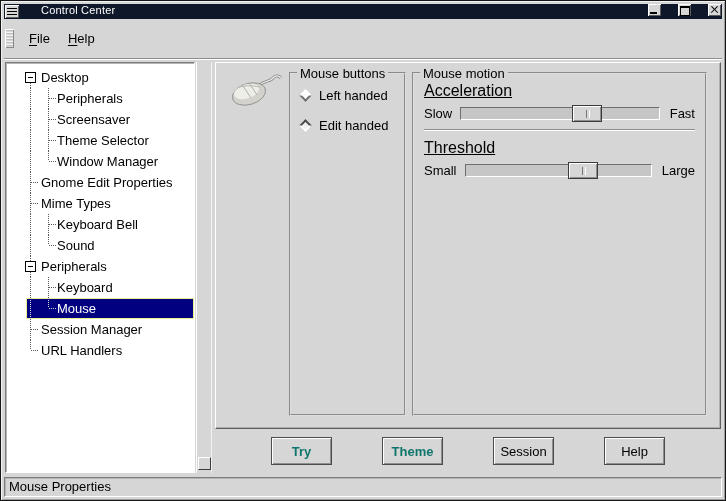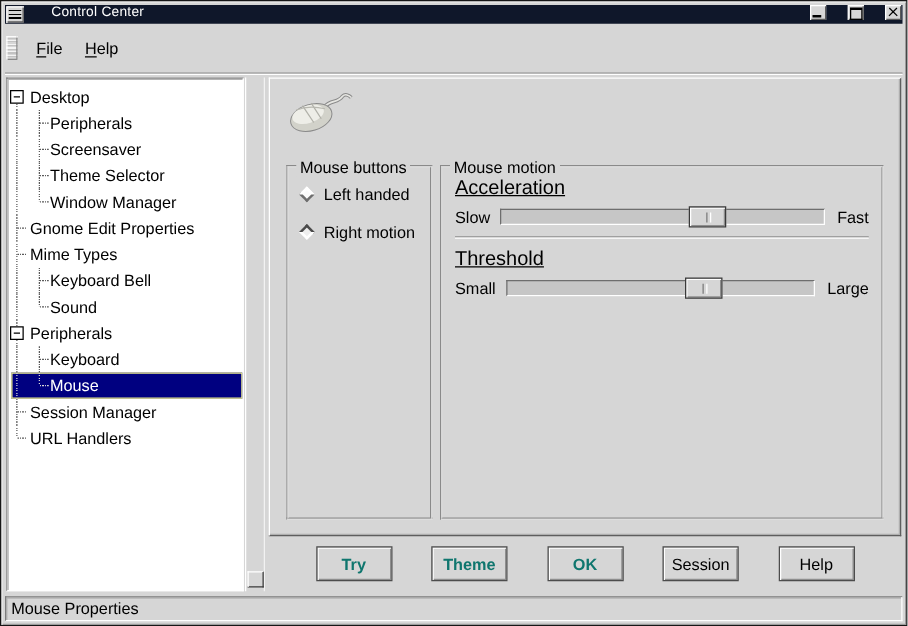--- a/index.html
+++ b/index.html
@@ -35,21 +35,21 @@
           background:repeating-linear-gradient(to bottom,#f4f4f4 0 1px,#c2c2c2 1px 2px,#d6d6d6 2px 3px); }
   .menu-item { padding:2px 9px; cursor:default; }
   .menu-item u { text-underline-offset:2px; }
   .menubar-divider { height:2px; flex:0 0 auto; border-top:1px solid #8e8e8e; border-bottom:1px solid #ffffff; }
 
   
   .main { flex:1; display:flex; margin:2px 1px 0 1px; min-height:0; }
 
   .tree-wrap { width:190px; background:#fff; border:1px solid; border-color:#7c7c7c #fff #fff #7c7c7c;
                box-shadow: inset 1px 1px 0 #b4b4b4; overflow:hidden; }
-  .tree { position:relative; padding:4px 0 0 1px; }
+  .tree { position:relative; padding:4px 0 0 18px; }
   .tree-row { position:relative; height:21px; }
   .tree-label { position:absolute; top:0; line-height:21px; font-size:13px; white-space:nowrap; z-index:2; }
   .rail { position:absolute; width:1px; z-index:1;
           background-image:repeating-linear-gradient(to bottom,#5a5a5a 0 1px,transparent 1px 2px); }
   .stub { position:absolute; top:10px; height:1px; z-index:1;
           background-image:repeating-linear-gradient(to right,#5a5a5a 0 1px,transparent 1px 2px); }
   .expander { position:absolute; left:1px; top:5px; width:11px; height:11px; background:#fff;
               border:1px solid #000; z-index:2; }
   .expander::before { content:""; position:absolute; left:2px; top:4px; width:5px; height:1px; background:#000; }
   .sel-bg { position:absolute; left:2px; right:0; top:0; bottom:0; background:#000080;
@@ -59,21 +59,21 @@
   .tree-row.selected .stub { background-image:repeating-linear-gradient(to right,#d6d6d6 0 1px,transparent 1px 2px); }
 
   .paned { width:16px; position:relative; background:#d6d6d6; flex:0 0 auto;
            border-left:1px solid #fff; border-right:1px solid #f2f2f2; margin:0 1px; }
   .paned-handle { position:absolute; left:1px; bottom:3px; width:13px; height:13px; background:#d6d6d6;
            border:1px solid; border-color:#fff #3a3a3a #3a3a3a #fff; }
 
   .right-col { flex:1; display:flex; flex-direction:column; margin-left:2px; min-width:0; }
   .notebook { flex:1; background:#d6d6d6; border:1px solid; border-color:#fff #5e5e5e #5e5e5e #fff;
               box-shadow: inset -1px -1px 0 #aeaeae; padding:9px 13px 12px 13px;
-              display:flex; flex-direction:column; min-height:0; }
+              display:flex; flex-direction:row; min-height:0; }
   .mouse-art { flex:0 0 auto; height:36px; margin-bottom:24px; }
   .frames-row { flex:1; display:flex; min-height:0; }
 
   .gtk-frame { border:2px groove #dedede; position:relative; padding-top:16px; }
   .gtk-legend { position:absolute; top:-8px; left:6px; background:#d6d6d6; padding:0 3px; font-size:13px; }
 
   .frame-buttons { width:117px; margin-right:6px; padding:14px 7px 0 7px; flex:0 0 auto; }
   .radio-row { display:flex; align-items:center; margin-bottom:15px; cursor:default; }
   .radio { width:9px; height:9px; margin:0 9px 0 3px; transform:rotate(45deg); background:#fbfbfb;
            border:2px solid; border-color:#fff #6e6e6e #6e6e6e #fff; flex:0 0 auto; }
@@ -237,21 +237,21 @@
 
           <div class="gtk-frame frame-buttons">
             <span class="gtk-legend">Mouse buttons</span>
             <div>
                 <div class="radio-row">
                   <span class="radio"></span>
                   <span>Left handed</span>
                 </div>
                 <div class="radio-row">
                   <span class="radio checked"></span>
-                  <span>Right motion</span>
+                  <span>Edit handed</span>
                 </div>
               </div>
           </div>
 
           <div class="gtk-frame frame-motion">
             <span class="gtk-legend">Mouse motion</span>
 
             <div class="section-label">Acceleration</div>
             <div class="slider-row">
               <span class="min">Slow</span>
@@ -272,21 +272,20 @@
               <span class="max">Large</span>
             </div>
           </div>
 
         </div>
       </div>
 
       <div class="action-area">
           <button class="gtk-btn disabled">Try</button>
           <button class="gtk-btn disabled">Theme</button>
-          <button class="gtk-btn disabled">OK</button>
           <button class="gtk-btn">Session</button>
           <button class="gtk-btn">Help</button>
         </div>
     </div>
   </div>
 
   <div class="statusbar">
     <span>Mouse Properties</span>
   </div>
 

